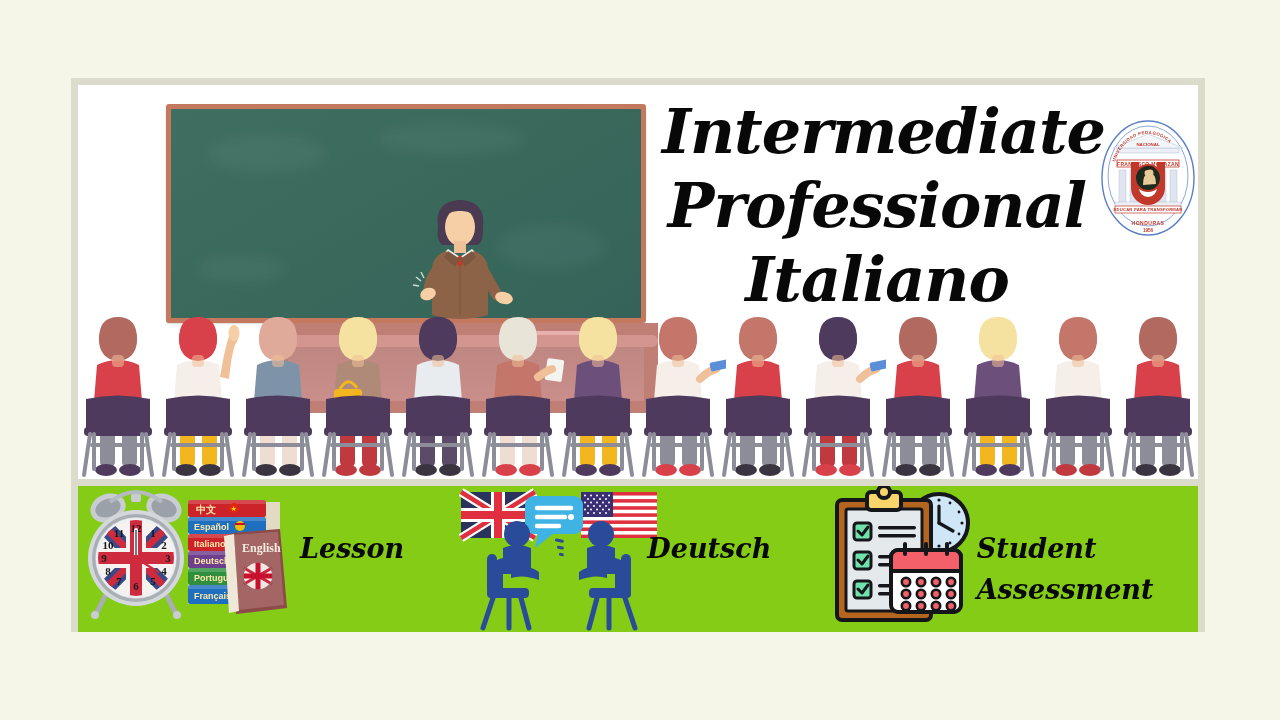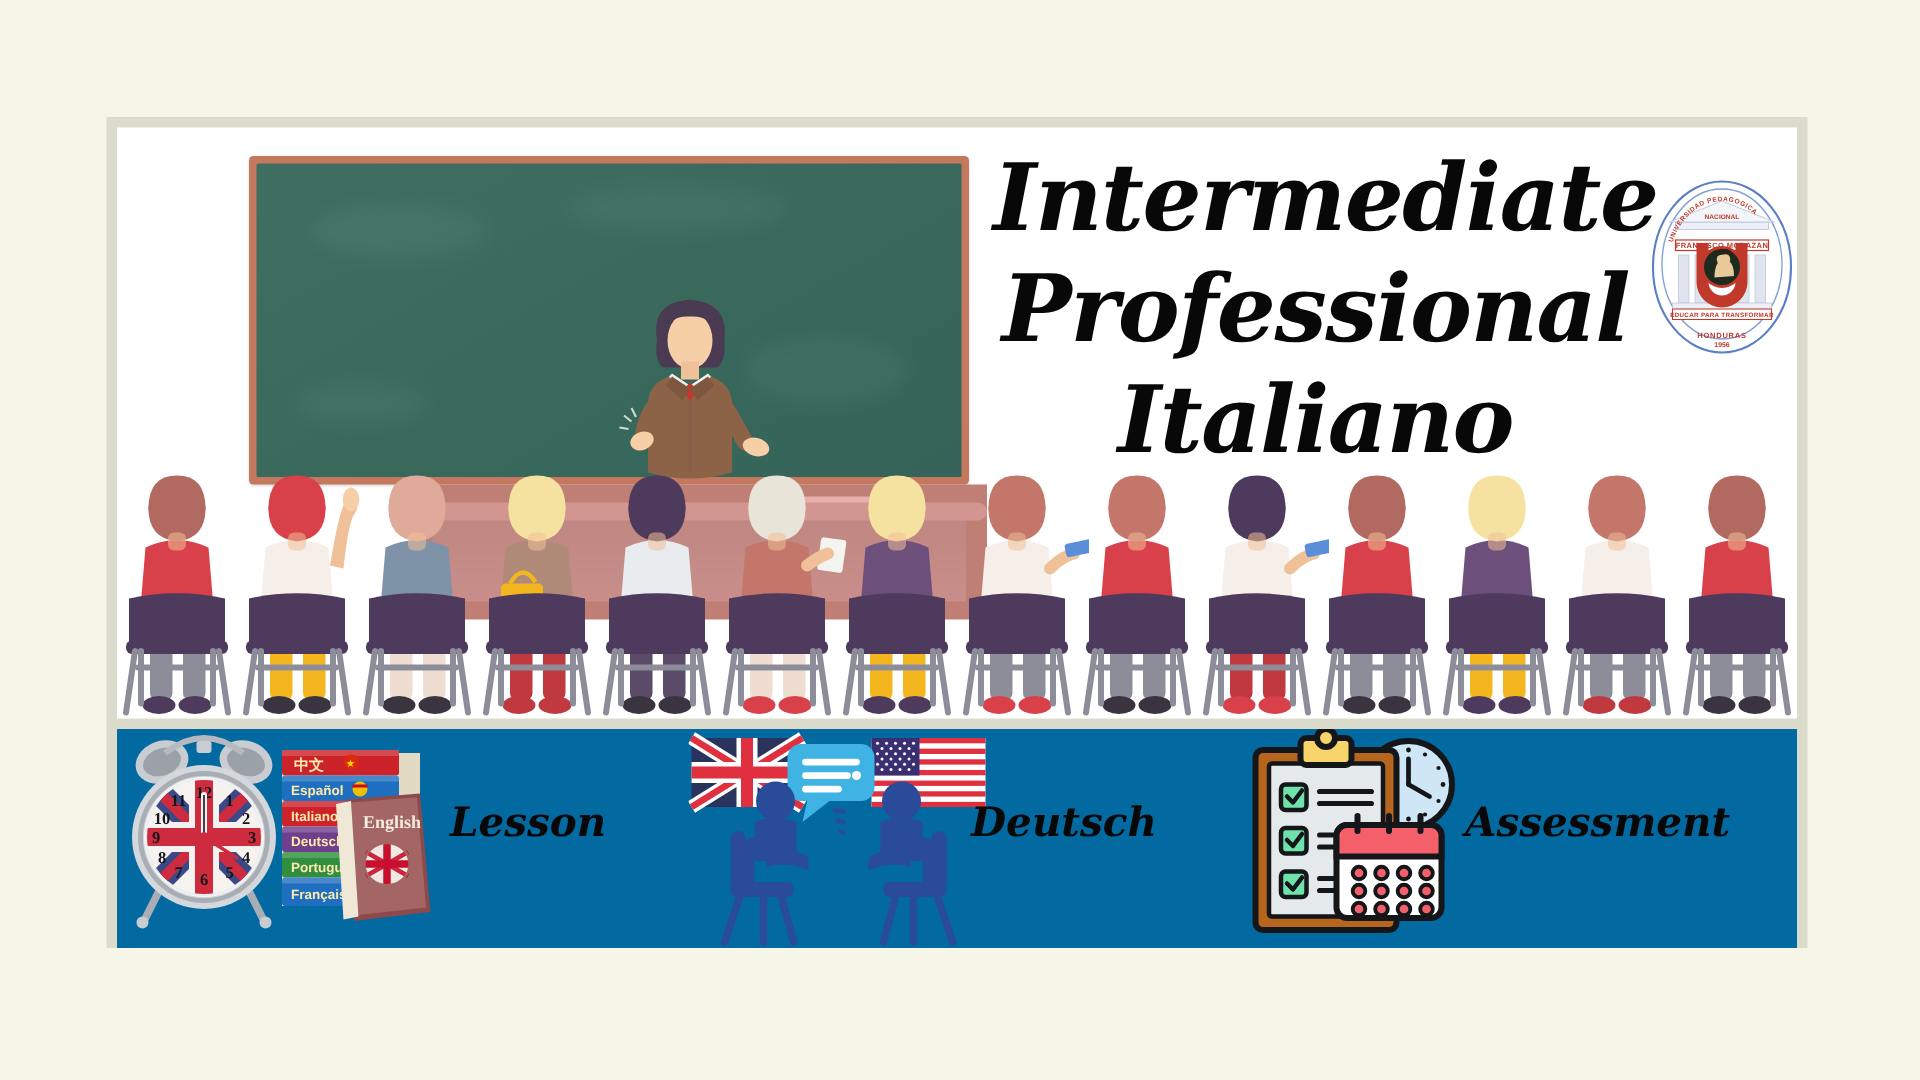--- a/index.html
+++ b/index.html
@@ -93,21 +93,21 @@
 
   
   #logo { position: absolute; left: 1021px; top: 33px; width: 98px; height: 120px; }
 
   
   #bottom-panel {
     position: relative;
     width: 100%;
     height: 146px;
     margin-top: 7px;
-    background: #0369a1;
+    background: #84cc16;
     display: flex;
   }
   .feature { position: relative; flex: 1 1 0; height: 100%; }
   .feature-art { position: absolute; top: 0; height: 100%; }
   .feature-label {
     position: absolute;
     font-family: "DejaVu Serif", "Liberation Serif", serif;
     font-weight: bold; font-style: italic;
     font-size: 27px; line-height: 41px;
     color: #080808; text-align: left;
@@ -918,17 +918,18 @@
                 <circle cx="122" cy="108" r="4.2"></circle>
               <circle cx="77" cy="120" r="4.2"></circle>
                 <circle cx="92" cy="120" r="4.2"></circle>
                 <circle cx="107" cy="120" r="4.2"></circle>
                 <circle cx="122" cy="120" r="4.2"></circle>
             </g>
           </g>
         </svg>
       </div>
       <div class="feature-label">
+        <div>Student</div>
         <div>Assessment</div>
       </div>
     </div>
   </div>
 </div>
 
 </body></html>

